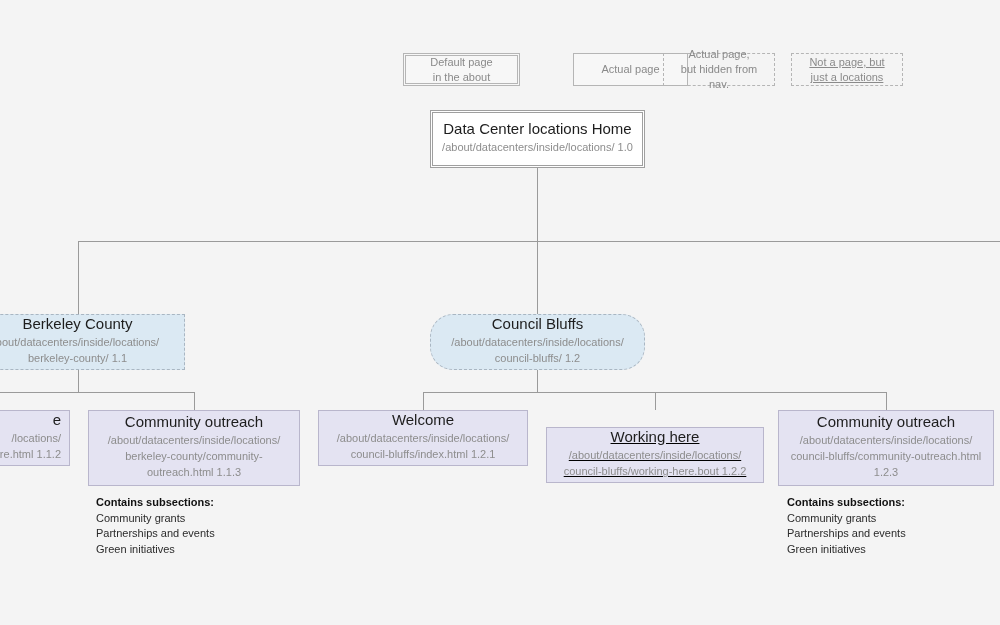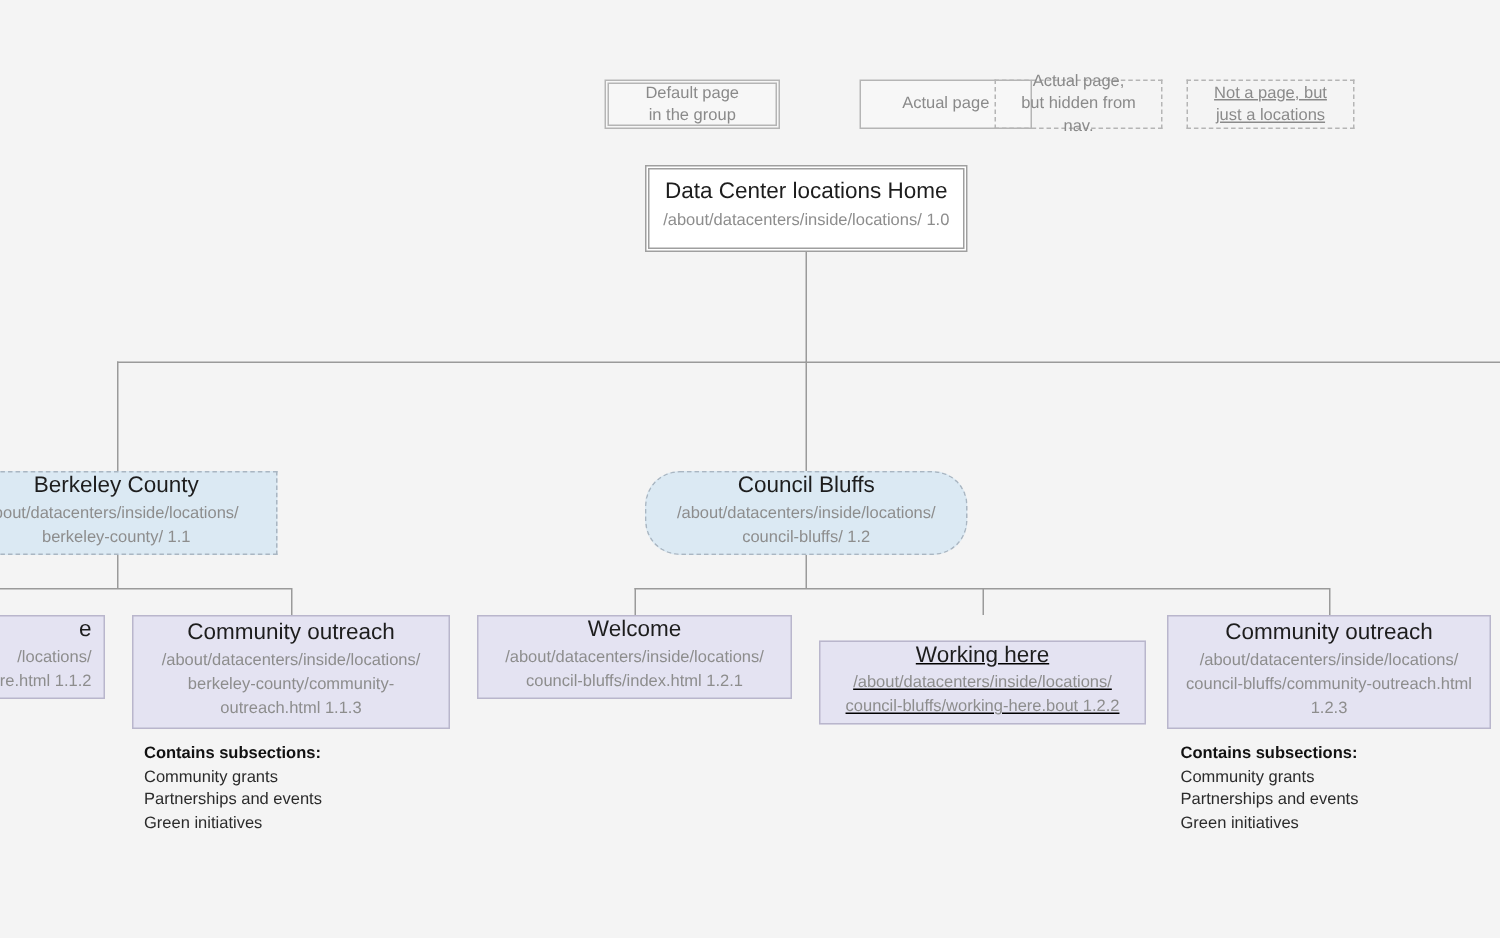--- a/index.html
+++ b/index.html
@@ -51,21 +51,20 @@
   }
   .node .url {
     color: #8d8d8d;
     font-size: 11px;
     line-height: 1.45;
   }
 
   .node.root {
     background: #ffffff;
     border: 3px double #9f9f9f;
-    justify-content: flex-end;
   }
   .node.group {
     background: #dbe9f3;
     border: 1px dashed #a9b6c2;
   }
   .node.page {
     background: #e4e3f2;
     border: 1px solid #b9b6cc;
   }
 
@@ -80,21 +79,21 @@
   .subsections .item { color: #2b2b2b; }
 </style>
 </head>
 <body>
 
 <div id="stage">
 
   <div class="legend-box double" style="left:403px; top:53px; width:117px; height:33px;">
     <div>
       <span>Default page</span>
-      <span>in the group</span>
+      <span>in the about</span>
     </div>
   </div>
 
   <div class="legend-box" style="left:533px; top:53px; width:115px; height:33px;margin-left:40px;">
     <div>
       <span>Actual page</span>
     </div>
   </div>
 
   <div class="legend-box dashed" style="left:663px; top:53px; width:112px; height:33px;">

